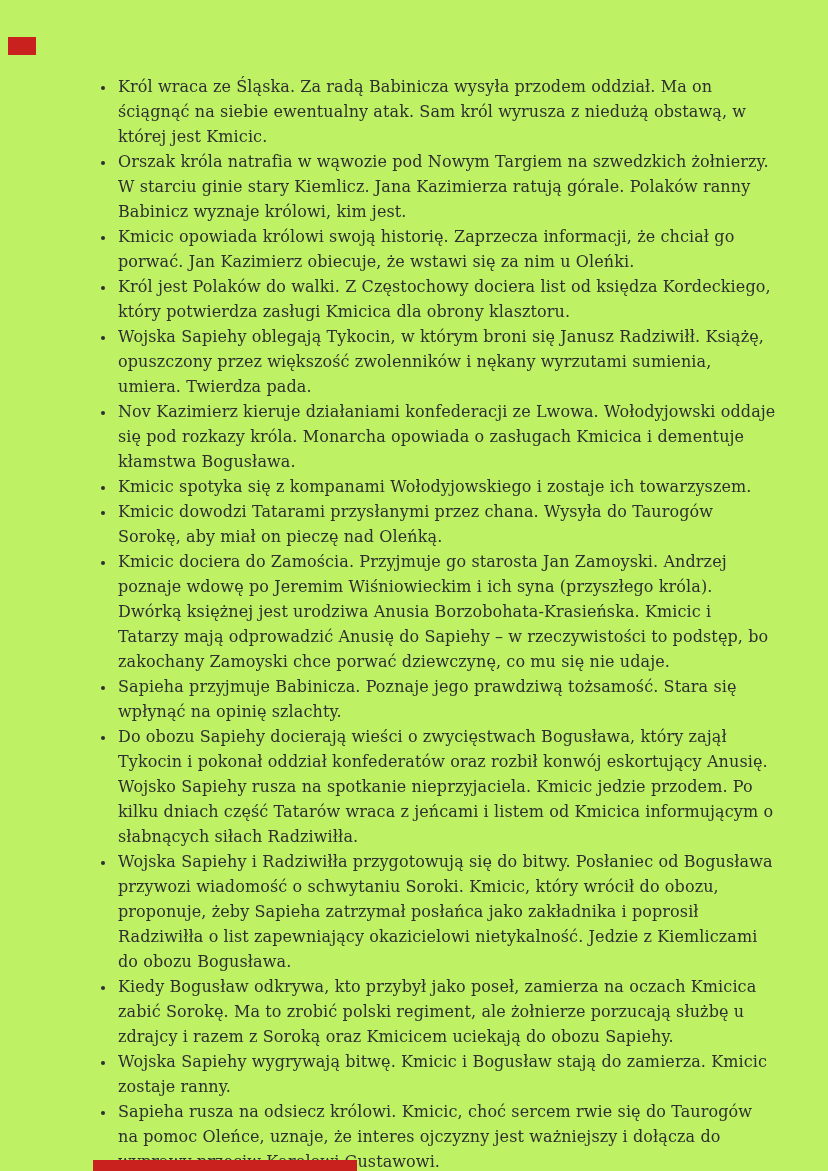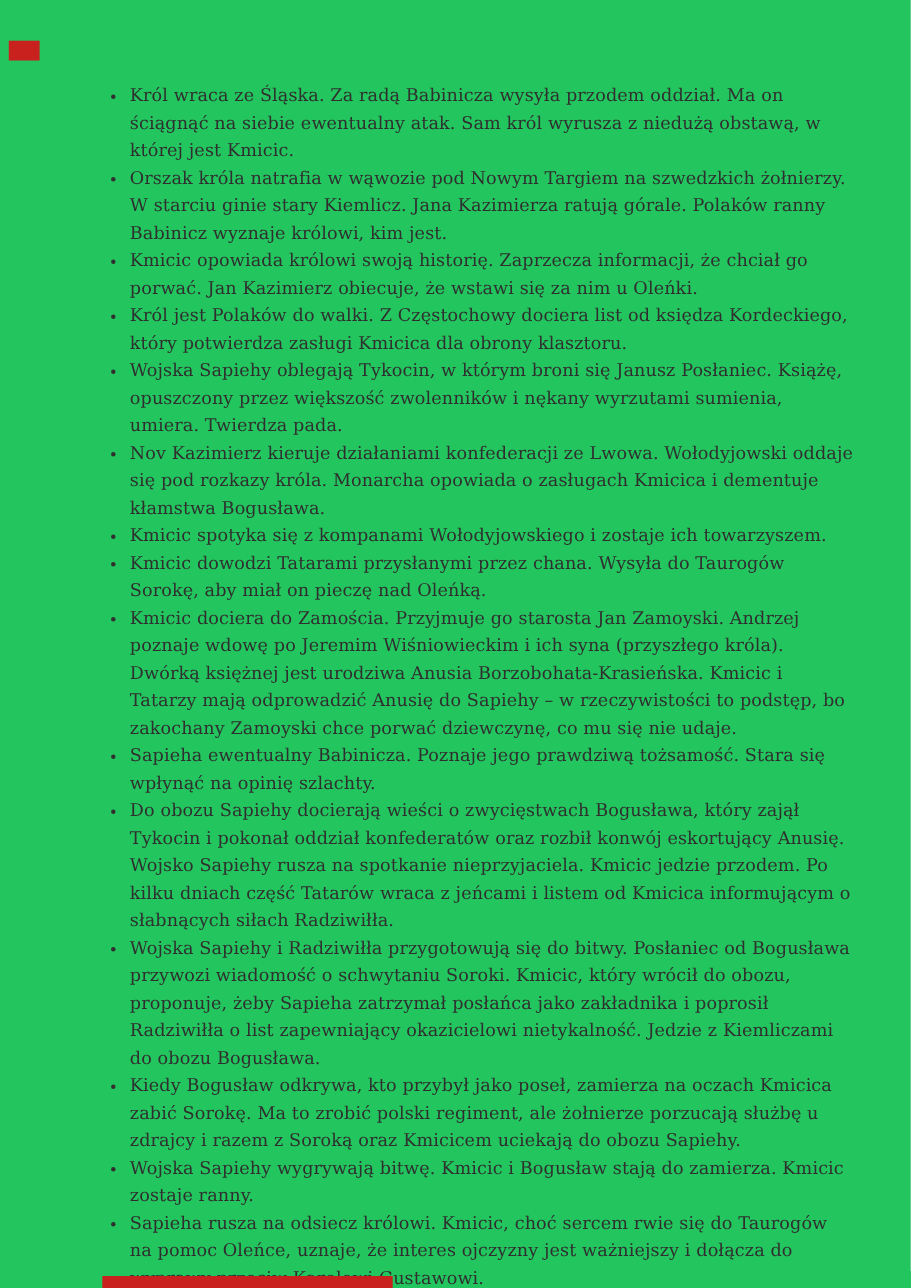--- a/index.html
+++ b/index.html
@@ -45,36 +45,36 @@
     margin: 0;
     padding: 0 0 0 2px;
   }
   ul.bullet-list li::marker {
     font-size: 14px;
   }
 </style>
 </head>
 <body>
 
-<div class="page" style="background: #22c55e;">
+<div class="page" style="background: #bef264;">
 
   <div class="red-mark-top" style="background: rgb(201, 33, 30);"></div>
 
   <div class="content" style="color: rgb(47, 47, 47);">
     <ul class="bullet-list">
         <li>Król wraca ze Śląska. Za radą Babinicza wysyła przodem oddział. Ma on ściągnąć na siebie ewentualny atak. Sam król wyrusza z niedużą obstawą, w której jest Kmicic.</li>
         <li>Orszak króla natrafia w wąwozie pod Nowym Targiem na szwedzkich żołnierzy. W starciu ginie stary Kiemlicz. Jana Kazimierza ratują górale. Polaków ranny Babinicz wyznaje królowi, kim jest.</li>
         <li>Kmicic opowiada królowi swoją historię. Zaprzecza informacji, że chciał go porwać. Jan Kazimierz obiecuje, że wstawi się za nim u Oleńki.</li>
         <li>Król jest Polaków do walki. Z Częstochowy dociera list od księdza Kordeckiego, który potwierdza zasługi Kmicica dla obrony klasztoru.</li>
-        <li>Wojska Sapiehy oblegają Tykocin, w którym broni się Janusz Posłaniec. Książę, opuszczony przez większość zwolenników i nękany wyrzutami sumienia, umiera. Twierdza pada.</li>
+        <li>Wojska Sapiehy oblegają Tykocin, w którym broni się Janusz Radziwiłł. Książę, opuszczony przez większość zwolenników i nękany wyrzutami sumienia, umiera. Twierdza pada.</li>
         <li>Nov Kazimierz kieruje działaniami konfederacji ze Lwowa. Wołodyjowski oddaje się pod rozkazy króla. Monarcha opowiada o zasługach Kmicica i dementuje kłamstwa Bogusława.</li>
         <li>Kmicic spotyka się z kompanami Wołodyjowskiego i zostaje ich towarzyszem.</li>
         <li>Kmicic dowodzi Tatarami przysłanymi przez chana. Wysyła do Taurogów Sorokę, aby miał on pieczę nad Oleńką.</li>
         <li>Kmicic dociera do Zamościa. Przyjmuje go starosta Jan Zamoyski. Andrzej poznaje wdowę po Jeremim Wiśniowieckim i ich syna (przyszłego króla). Dwórką księżnej jest urodziwa Anusia Borzobohata-Krasieńska. Kmicic i Tatarzy mają odprowadzić Anusię do Sapiehy – w rzeczywistości to podstęp, bo zakochany Zamoyski chce porwać dziewczynę, co mu się nie udaje.</li>
-        <li>Sapieha ewentualny Babinicza. Poznaje jego prawdziwą tożsamość. Stara się wpłynąć na opinię szlachty.</li>
+        <li>Sapieha przyjmuje Babinicza. Poznaje jego prawdziwą tożsamość. Stara się wpłynąć na opinię szlachty.</li>
         <li>Do obozu Sapiehy docierają wieści o zwycięstwach Bogusława, który zajął Tykocin i pokonał oddział konfederatów oraz rozbił konwój eskortujący Anusię. Wojsko Sapiehy rusza na spotkanie nieprzyjaciela. Kmicic jedzie przodem. Po kilku dniach część Tatarów wraca z jeńcami i listem od Kmicica informującym o słabnących siłach Radziwiłła.</li>
         <li>Wojska Sapiehy i Radziwiłła przygotowują się do bitwy. Posłaniec od Bogusława przywozi wiadomość o schwytaniu Soroki. Kmicic, który wrócił do obozu, proponuje, żeby Sapieha zatrzymał posłańca jako zakładnika i poprosił Radziwiłła o list zapewniający okazicielowi nietykalność. Jedzie z Kiemliczami do obozu Bogusława.</li>
         <li>Kiedy Bogusław odkrywa, kto przybył jako poseł, zamierza na oczach Kmicica zabić Sorokę. Ma to zrobić polski regiment, ale żołnierze porzucają służbę u zdrajcy i razem z Soroką oraz Kmicicem uciekają do obozu Sapiehy.</li>
         <li>Wojska Sapiehy wygrywają bitwę. Kmicic i Bogusław stają do zamierza. Kmicic zostaje ranny.</li>
         <li>Sapieha rusza na odsiecz królowi. Kmicic, choć sercem rwie się do Taurogów na pomoc Oleńce, uznaje, że interes ojczyzny jest ważniejszy i dołącza do wyprawy przeciw Karolowi Gustawowi.</li>
       </ul>
   </div>
 
   <div class="red-bar-bottom" style="background: rgb(201, 33, 30);"></div>
 

